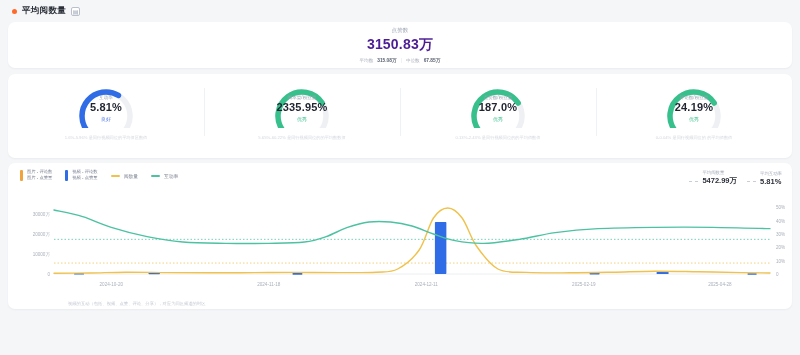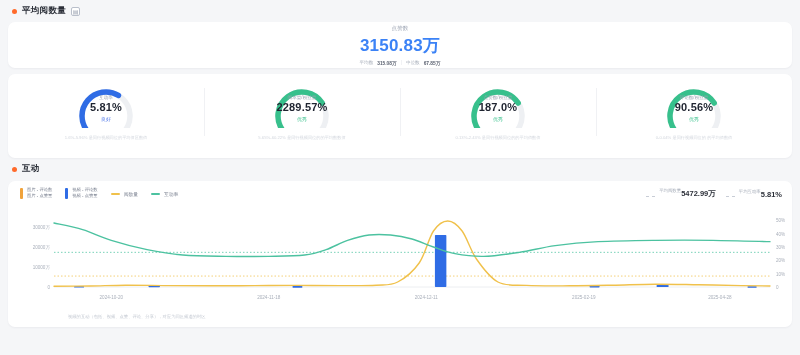--- a/index.html
+++ b/index.html
@@ -25,21 +25,21 @@
   }
 
   
   .stat-row { display: flex; gap: 8px; margin-top: 4px; }
   .stat-card {
     flex: 1; background: #fff; border-radius: 7px; height: 46px;
     display: flex; flex-direction: column; align-items: center; justify-content: center;
     box-shadow: 0 1px 2px rgba(30,40,70,.05);
   }
   .stat-label { font-size: 5.5px; color: #9aa2b1; letter-spacing: .2px; }
-  .stat-value { font-size: 17px; font-weight: bold; color: #3b82f6; margin-top: 2px; letter-spacing: .2px; }
+  .stat-value { font-size: 14px; font-weight: bold; color: #4c1d95; margin-top: 2px; letter-spacing: .2px; }
   .stat-sub { display: flex; align-items: center; gap: 4px; margin-top: 3px; }
   .stat-sub span { font-size: 4.6px; color: #a6adb9; }
   .stat-sub b { font-size: 4.8px; color: #5a6170; font-weight: bold; }
   .sub-sep { color: #dfe2e8 !important; }
 
   
   .gauge-row {
     display: flex; background: #fff; border-radius: 7px; margin-top: 6px;
     height: 84px; box-shadow: 0 1px 2px rgba(30,40,70,.05);
   }
@@ -74,21 +74,21 @@
   .legend-item { display: flex; align-items: center; gap: 4px; }
   .lg-bar { width: 3px; height: 11px; border-radius: 1px; flex: none; }
   .lg-line { width: 9px; height: 2px; border-radius: 1px; flex: none; }
   .lg-text { display: flex; flex-direction: column; gap: 1px; }
   .lg-text span { font-size: 4.3px; color: #7b8291; line-height: 1.1; white-space: nowrap; }
   .lg-single { font-size: 4.8px; color: #7b8291; white-space: nowrap; }
 
   .metrics { display: flex; gap: 10px; padding-right: 2px; }
   .metric { display: flex; align-items: center; gap: 4px; }
   .metric-dash { width: 9px; height: 0; border-top: 1px dashed #c8cdd6; flex: none; margin-top: 6px; }
-  .metric-txt { display: flex; flex-direction: row; align-items: flex-start; }
+  .metric-txt { display: flex; flex-direction: column; align-items: flex-start; }
   .metric-label { font-size: 4.4px; color: #a6adb9; }
   .metric-value { font-size: 7.5px; font-weight: bold; color: #2b2f38; margin-top: 1px; }
 
   .plot { position: relative; height: 108px; margin-top: 2px; }
   .plot svg { position: absolute; left: 0; top: 0; }
   .tick-label { font-size: 4.6px; fill: #a9afba; }
 
   .foot-note { font-size: 4.3px; color: #c4c9d2; padding: 5px 0 0 52px; }
 </style>
 </head>
@@ -132,21 +132,21 @@
         <div class="gauge-note">1.6%-5.96% 是同行视频同位的平均值区数值</div>
       </div>
       <div class="gauge-cell">
         <div class="gauge-wrap">
           <svg width="76" height="46">
             <path d="M 19.61493336514453 49.426902632476946 A 24 24 0 1 1 56.38506663485548 49.42690263247694" stroke="#eef0f3" stroke-width="5.5" fill="none" stroke-linecap="round"></path>
             <path d="M 19.61493336514453 49.426902632476946 A 24 24 0 1 1 58.17359848389642 20.99900295321424" stroke="#37c08c" stroke-width="5.5" fill="none" stroke-linecap="round"></path>
           </svg>
           <div class="gauge-center">
             <div class="gauge-label">阅本量/粉丝量</div>
-            <div class="gauge-value">2289.57%</div>
+            <div class="gauge-value">2335.95%</div>
             <div class="gauge-badge" style="color: rgb(62, 194, 143);">优秀</div>
           </div>
         </div>
         <div class="gauge-note">5.65%-60.22% 是同行视频同位的的平均数数值</div>
       </div>
       <div class="gauge-cell">
         <div class="gauge-wrap">
           <svg width="76" height="46">
             <path d="M 19.61493336514453 49.426902632476946 A 24 24 0 1 1 56.38506663485548 49.42690263247694" stroke="#eef0f3" stroke-width="5.5" fill="none" stroke-linecap="round"></path>
             <path d="M 19.61493336514453 49.426902632476946 A 24 24 0 1 1 58.17359848389642 20.99900295321424" stroke="#37c08c" stroke-width="5.5" fill="none" stroke-linecap="round"></path>
@@ -160,32 +160,28 @@
         <div class="gauge-note">0.13%-2.43% 是同行视频同位的的平均值数值</div>
       </div>
       <div class="gauge-cell">
         <div class="gauge-wrap">
           <svg width="76" height="46">
             <path d="M 19.61493336514453 49.426902632476946 A 24 24 0 1 1 56.38506663485548 49.42690263247694" stroke="#eef0f3" stroke-width="5.5" fill="none" stroke-linecap="round"></path>
             <path d="M 19.61493336514453 49.426902632476946 A 24 24 0 1 1 58.17359848389642 20.99900295321424" stroke="#37c08c" stroke-width="5.5" fill="none" stroke-linecap="round"></path>
           </svg>
           <div class="gauge-center">
             <div class="gauge-label">评论数/粉丝量</div>
-            <div class="gauge-value">90.56%</div>
+            <div class="gauge-value">24.19%</div>
             <div class="gauge-badge" style="color: rgb(62, 194, 143);">优秀</div>
           </div>
         </div>
         <div class="gauge-note">0-0.04% 是同行视频同位的 的平均值数值</div>
       </div>
     </div>
 
-  <div class="section-head">
-    <span class="dot"></span>
-    <span class="section-title">互动</span>
-  </div>
 
   <div class="chart-card">
     <div class="chart-head">
       <div class="legend" id="legend">
           <div class="legend-item">
             <span class="lg-bar" style="background: rgb(240, 163, 60);"></span>
             <span class="lg-text">
               <span>图片 - 评论数</span>
               <span>图片 - 点赞量</span>
             </span>

